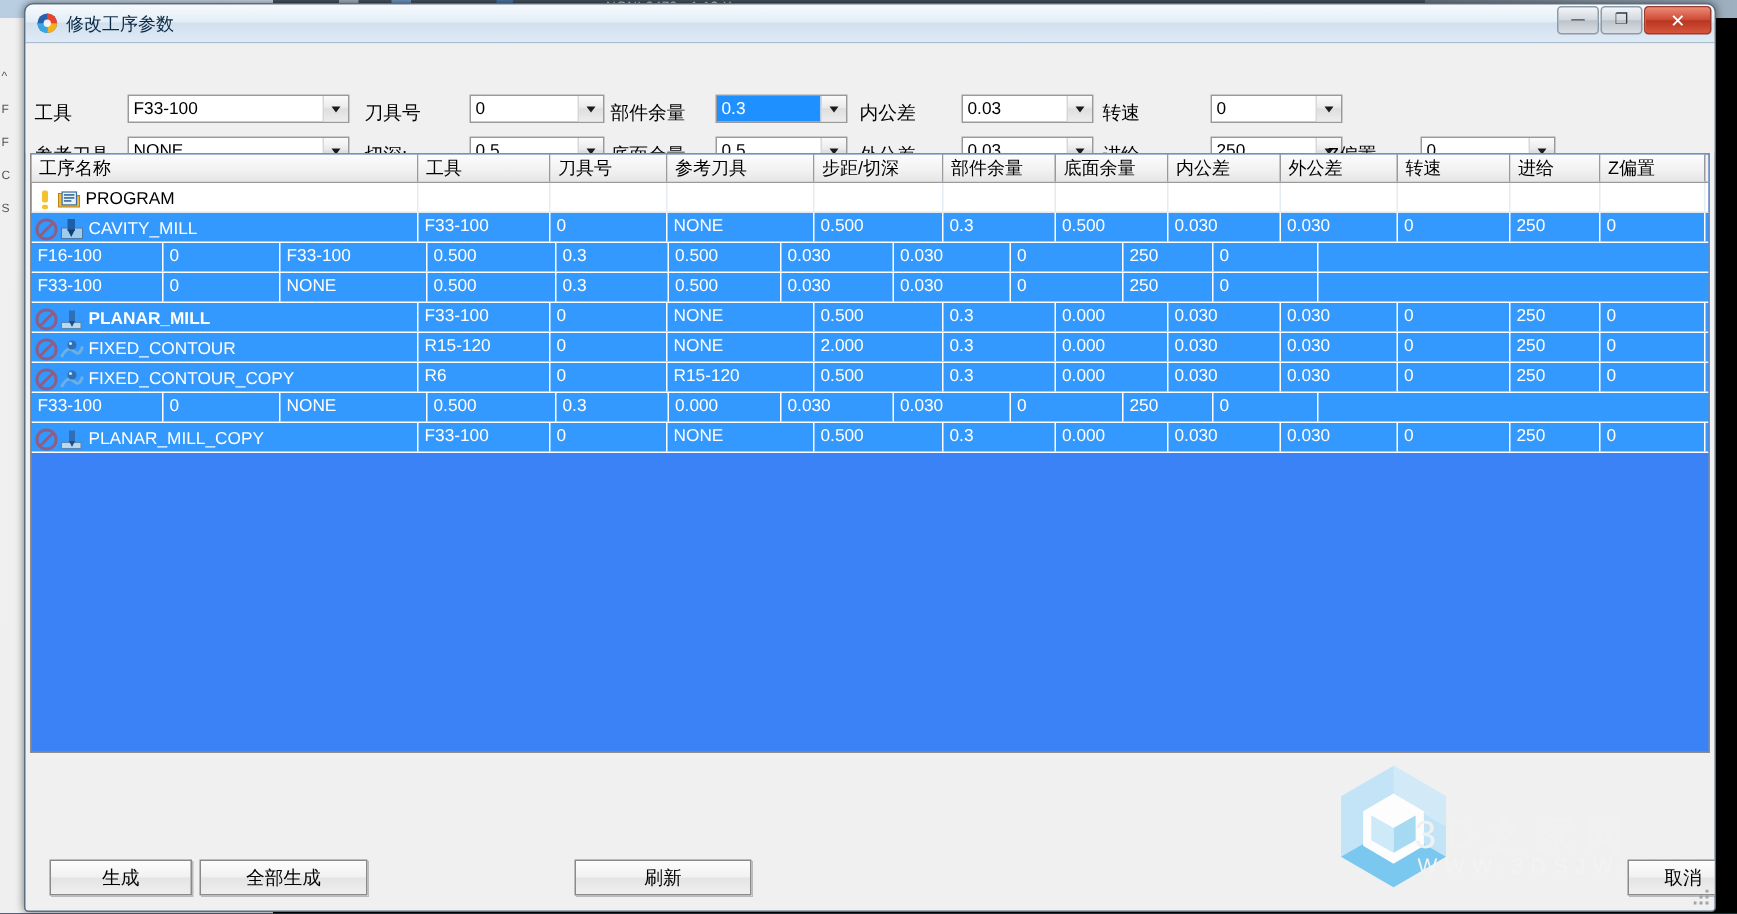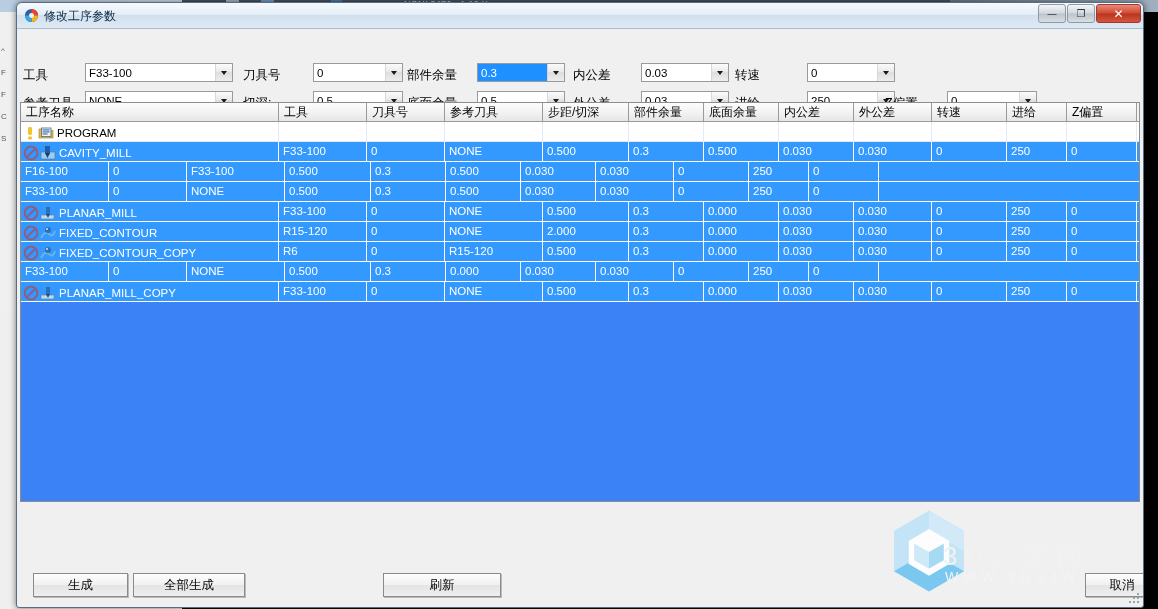--- a/index.html
+++ b/index.html
@@ -304,21 +304,21 @@
           <div class="gcell" style="width: 86px; flex: 0 0 86px;">0.500</div>
           <div class="gcell" style="width: 75px; flex: 0 0 75px;">0.3</div>
           <div class="gcell" style="width: 75px; flex: 0 0 75px;">0.500</div>
           <div class="gcell" style="width: 75px; flex: 0 0 75px;">0.030</div>
           <div class="gcell" style="width: 78px; flex: 0 0 78px;">0.030</div>
           <div class="gcell" style="width: 75px; flex: 0 0 75px;">0</div>
           <div class="gcell" style="width: 60px; flex: 0 0 60px;">250</div>
           <div class="gcell" style="width: 70px; flex: 0 0 70px;">0</div>
         </div>
         <div class="grow selected">
-          <div class="gcell namecell" style="width: 258px; flex: 0 0 258px;">
+          <div class="gcell namecell" style="width: 258px; flex: 0 0 258px; font-weight: bold;">
             <span class="ic"><svg width="16" height="16" viewBox="0 0 16 16">
                 <circle cx="8" cy="8" r="6.4" fill="none" stroke="#8c5f86" stroke-width="2"></circle>
                 <line x1="3.5" y1="12.5" x2="12.5" y2="3.5" stroke="#8c5f86" stroke-width="2"></line>
               </svg></span>
             <span class="ic"><svg width="16" height="16" viewBox="0 0 16 16">
                 <rect x="1" y="10" width="13" height="4" fill="#bcd9f0" stroke="#5b86ae" stroke-width=".7"></rect>
                 <rect x="6" y="2" width="4" height="8" fill="#2f6fb5"></rect>
                 <path d="M6 9 L10 9 L8 13 Z" fill="#1e4f86"></path>
               </svg></span>
             <span class="txt">PLANAR_MILL</span>

